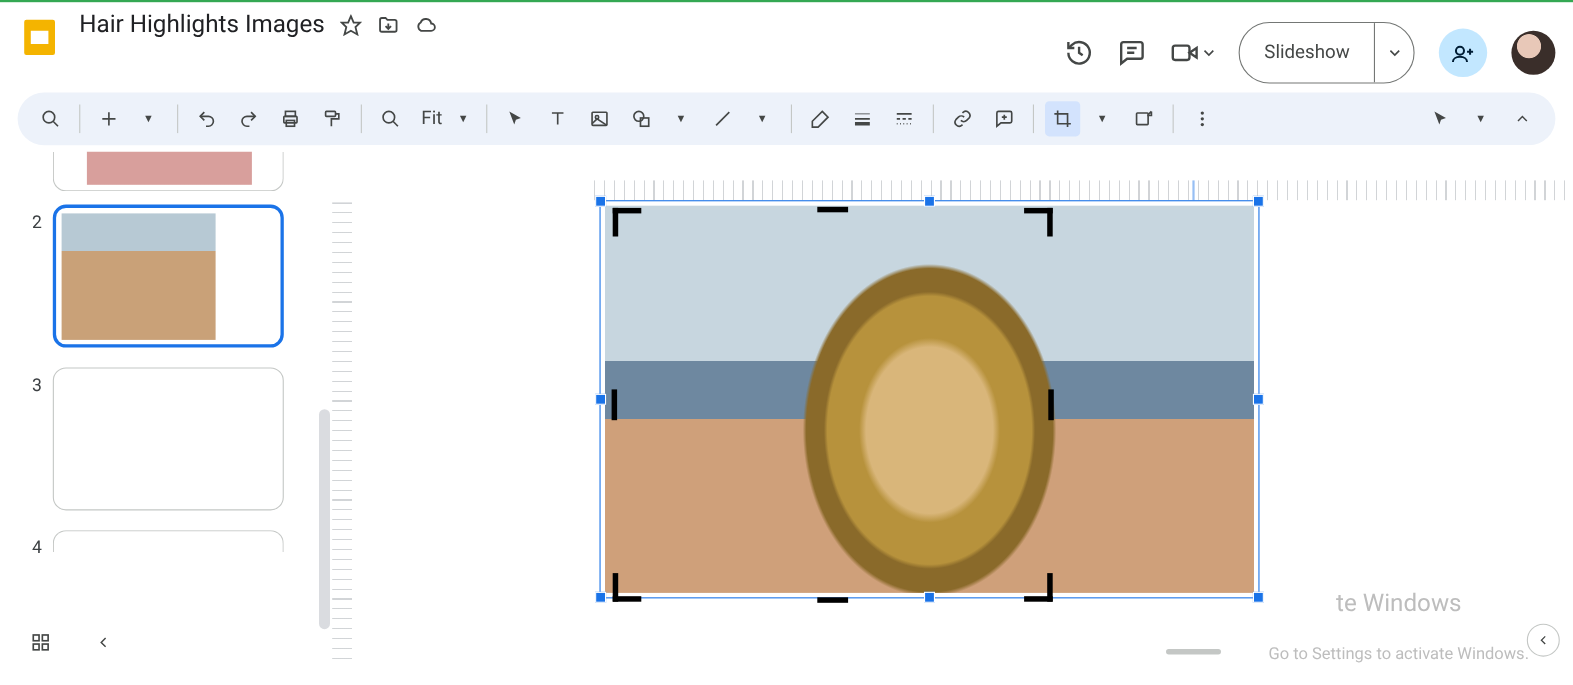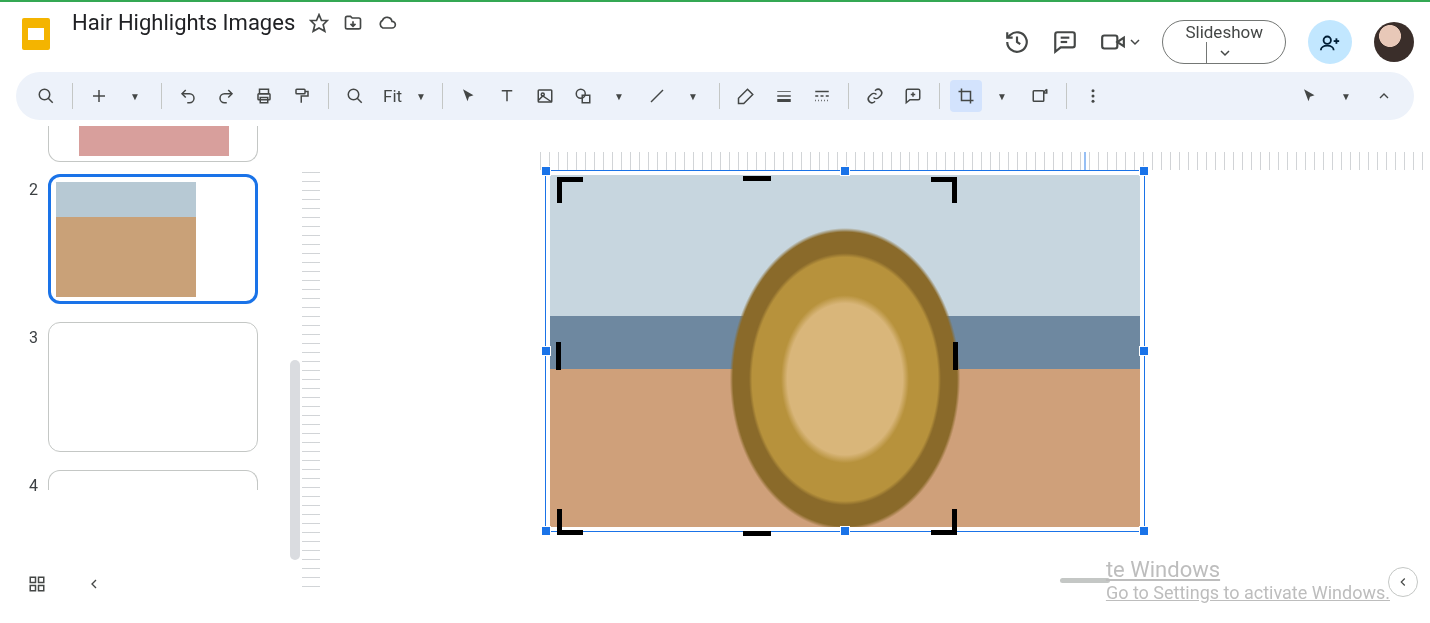--- a/index.html
+++ b/index.html
@@ -10,21 +10,21 @@
   .logo svg{width:36px;height:36px;}
   .title-area { flex:0 0 auto; }
   .title-row { display:flex; align-items:center; gap:10px; }
   .doc-title { font-size:22px; color:#202124; padding:2px 4px; }
   .title-icons { display:flex; gap:14px; color:#444746;}
   .title-icons span{cursor:pointer;}
   .menu-row { display:flex; gap:22px; margin-top:6px; font-size:18px; color:#202124;}
   .menu-row span{cursor:pointer; padding:2px 2px;}
   .header-right { margin-left:auto; display:flex; align-items:center; gap:22px; padding-top:12px;}
   .hdr-icon { color:#444746; cursor:pointer; display:flex; align-items:center; gap:4px;}
-  .slideshow-btn { display:flex; align-items:center; border:1px solid #747775; border-radius:40px; height:44px; overflow:hidden;flex-direction:column;}
+  .slideshow-btn { display:flex; align-items:center; border:1px solid #747775; border-radius:40px; height:56px; overflow:hidden;}
   .slideshow-main { padding:0 22px; font-size:17px; color:#444746; cursor:pointer; height:100%; display:flex; align-items:center;}
   .slideshow-drop { border-left:1px solid #747775; width:36px; height:100%; display:flex; align-items:center; justify-content:center; cursor:pointer; color:#444746;}
   .share-btn { width:44px; height:44px; border-radius:50%; background:#c2e7ff; display:flex; align-items:center; justify-content:center; cursor:pointer; color:#001d35;}
   .avatar { width:40px; height:40px; border-radius:50%; background: radial-gradient(circle at 40% 35%, #e8c8b8 0 30%, #3a2e2a 32% 100%); cursor:pointer;}
   .toolbar-wrap{padding:8px 16px 0 16px;}
   .toolbar { background:#edf2fa; border-radius:40px; height:48px; display:flex; align-items:center; padding:0 14px; gap:6px;}
   .tb-btn { min-width:32px; height:32px; display:flex; align-items:center; justify-content:center; color:#444746; cursor:pointer; border-radius:4px; font-size:17px;}
   .tb-btn.wlabel{gap:4px; padding:0 6px; min-width:55px;}
   .tb-btn.active{background:#d3e3fd;}
   .tb-sep{width:1px;height:26px;background:#c4c7c5;margin:0 4px;}
@@ -53,22 +53,22 @@
       radial-gradient(ellipse 160px 210px at center 58%, #d9b67a 0 36%, #b7923c 40% 58%, #8a6a2a 60% 70%, rgba(0,0,0,0) 72%),
       linear-gradient(180deg,#c7d6df 0 40%,#6e88a0 40% 55%,#cfa07a 55% 100%);}
   .crop{position:absolute;left:257px;top:57px;width:400px;height:358px;}
   .cmark{position:absolute;background:#000;}
   .c-tl-h{left:0;top:0;width:26px;height:5px}.c-tl-v{left:0;top:0;width:5px;height:26px}
   .c-tr-h{right:0;top:0;width:26px;height:5px}.c-tr-v{right:0;top:0;width:5px;height:26px}
   .c-bl-h{left:0;bottom:0;width:26px;height:5px}.c-bl-v{left:0;bottom:0;width:5px;height:26px}
   .c-br-h{right:0;bottom:0;width:26px;height:5px}.c-br-v{right:0;bottom:0;width:5px;height:26px}
   .c-t{left:calc(50% - 14px);top:-1px;width:28px;height:5px}.c-b{left:calc(50% - 14px);bottom:-1px;width:28px;height:5px}
   .c-l{left:-1px;top:calc(50% - 14px);width:5px;height:28px}.c-r{right:-1px;top:calc(50% - 14px);width:5px;height:28px}
-  .watermark{position:absolute;right:40px;bottom:20px;text-align:left;color:#bdbdbd;font-family:"Segoe UI",sans-serif;text-decoration:underline;}
-  .watermark .l1{font-size:22px;}.watermark .l2{font-size:18px;}
+  .watermark{position:absolute;right:40px;bottom:20px;text-align:center;color:#bdbdbd;font-family:"Segoe UI",sans-serif;}
+  .watermark .l1{font-size:22px;}.watermark .l2{font-size:15px;margin-top:24px;}
   .footer-left{position:absolute;left:28px;bottom:30px;display:flex;gap:40px;color:#444746;align-items:center;}
   .grid-icon{font-size:20px;cursor:pointer;}
   .chev-left{font-size:20px;cursor:pointer;}
   .collapse-circle{position:absolute;right:12px;bottom:26px;width:30px;height:30px;border:1px solid #c4c7c5;border-radius:50%;display:flex;align-items:center;justify-content:center;color:#444746;cursor:pointer;background:#fff;}
   .speaker-handle{position:absolute;left:760px;bottom:10px;width:50px;height:5px;background:#c4c7c5;border-radius:3px;}
   svg{display:block;}
 </style>
 </head>
 <body>
 

